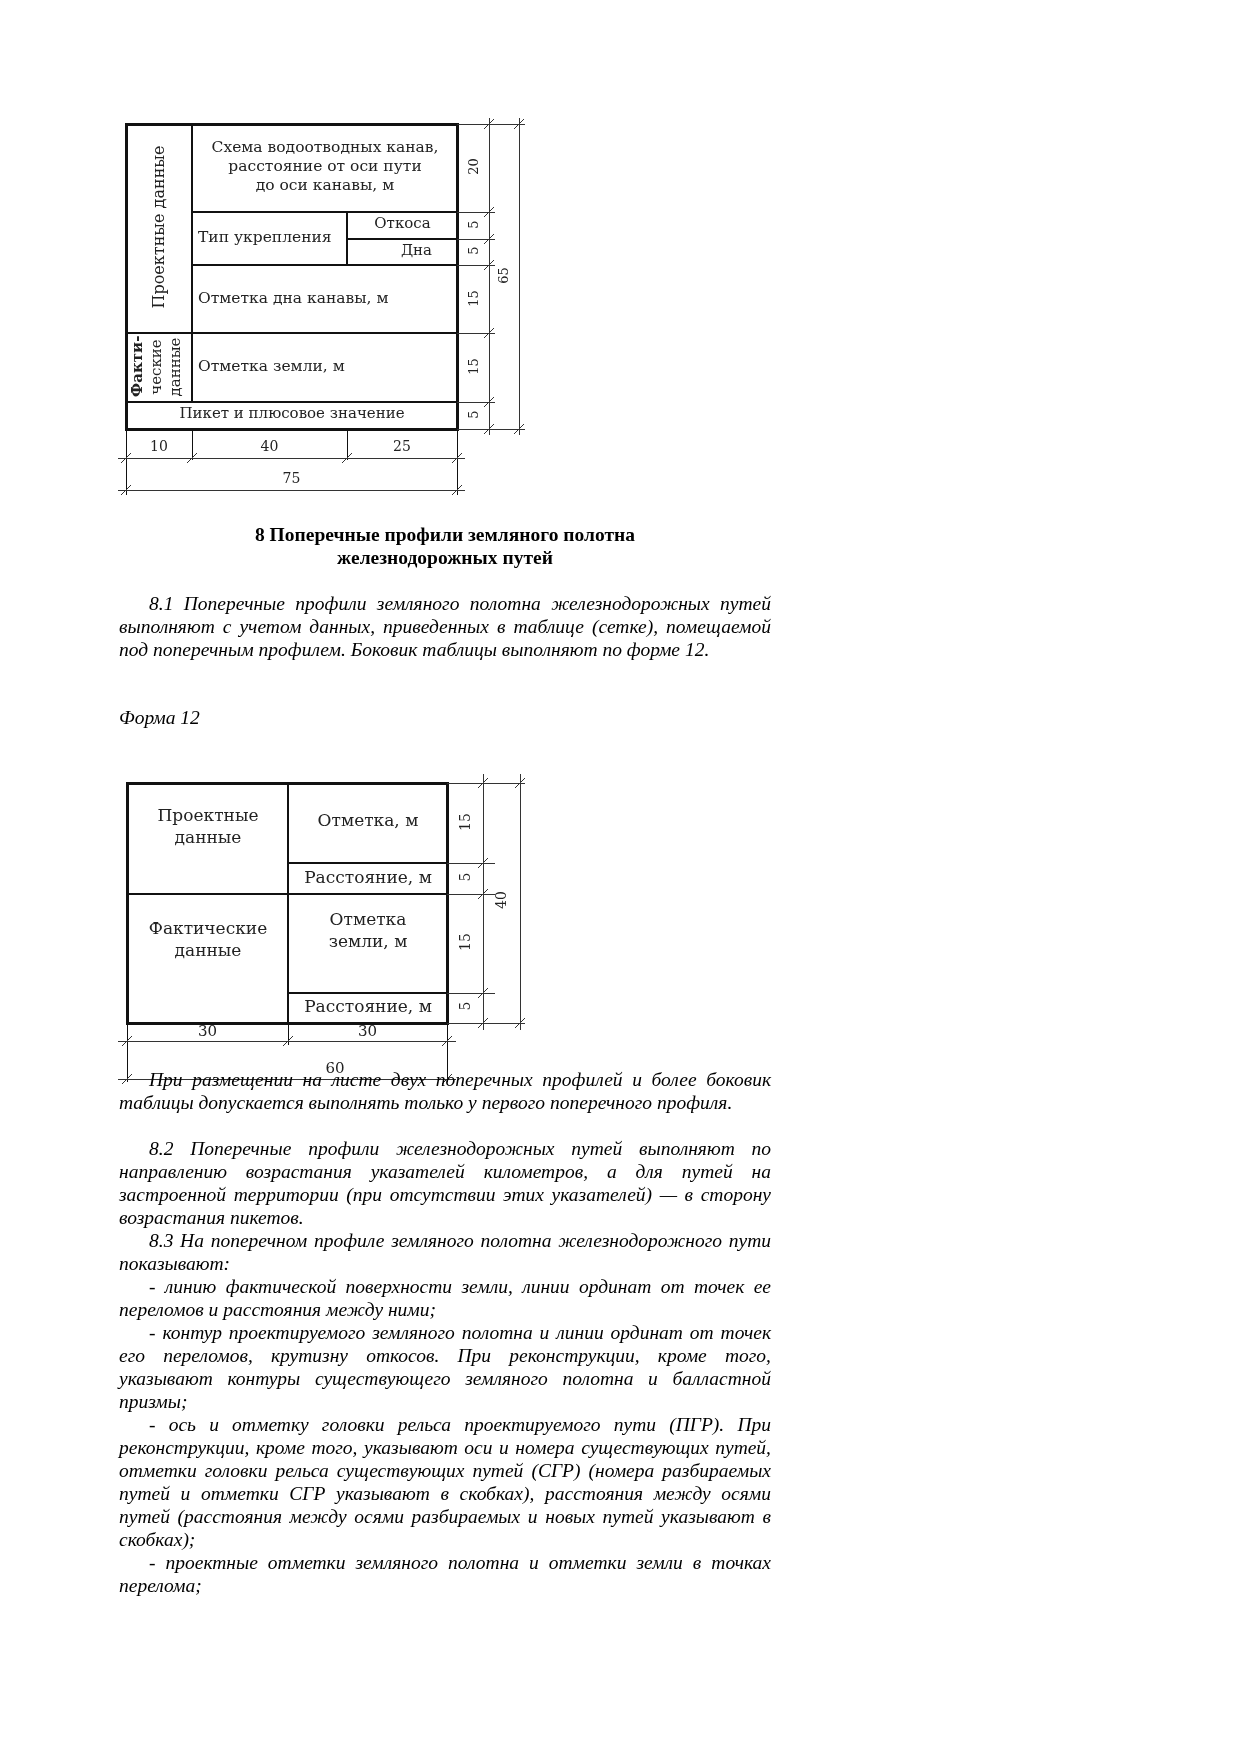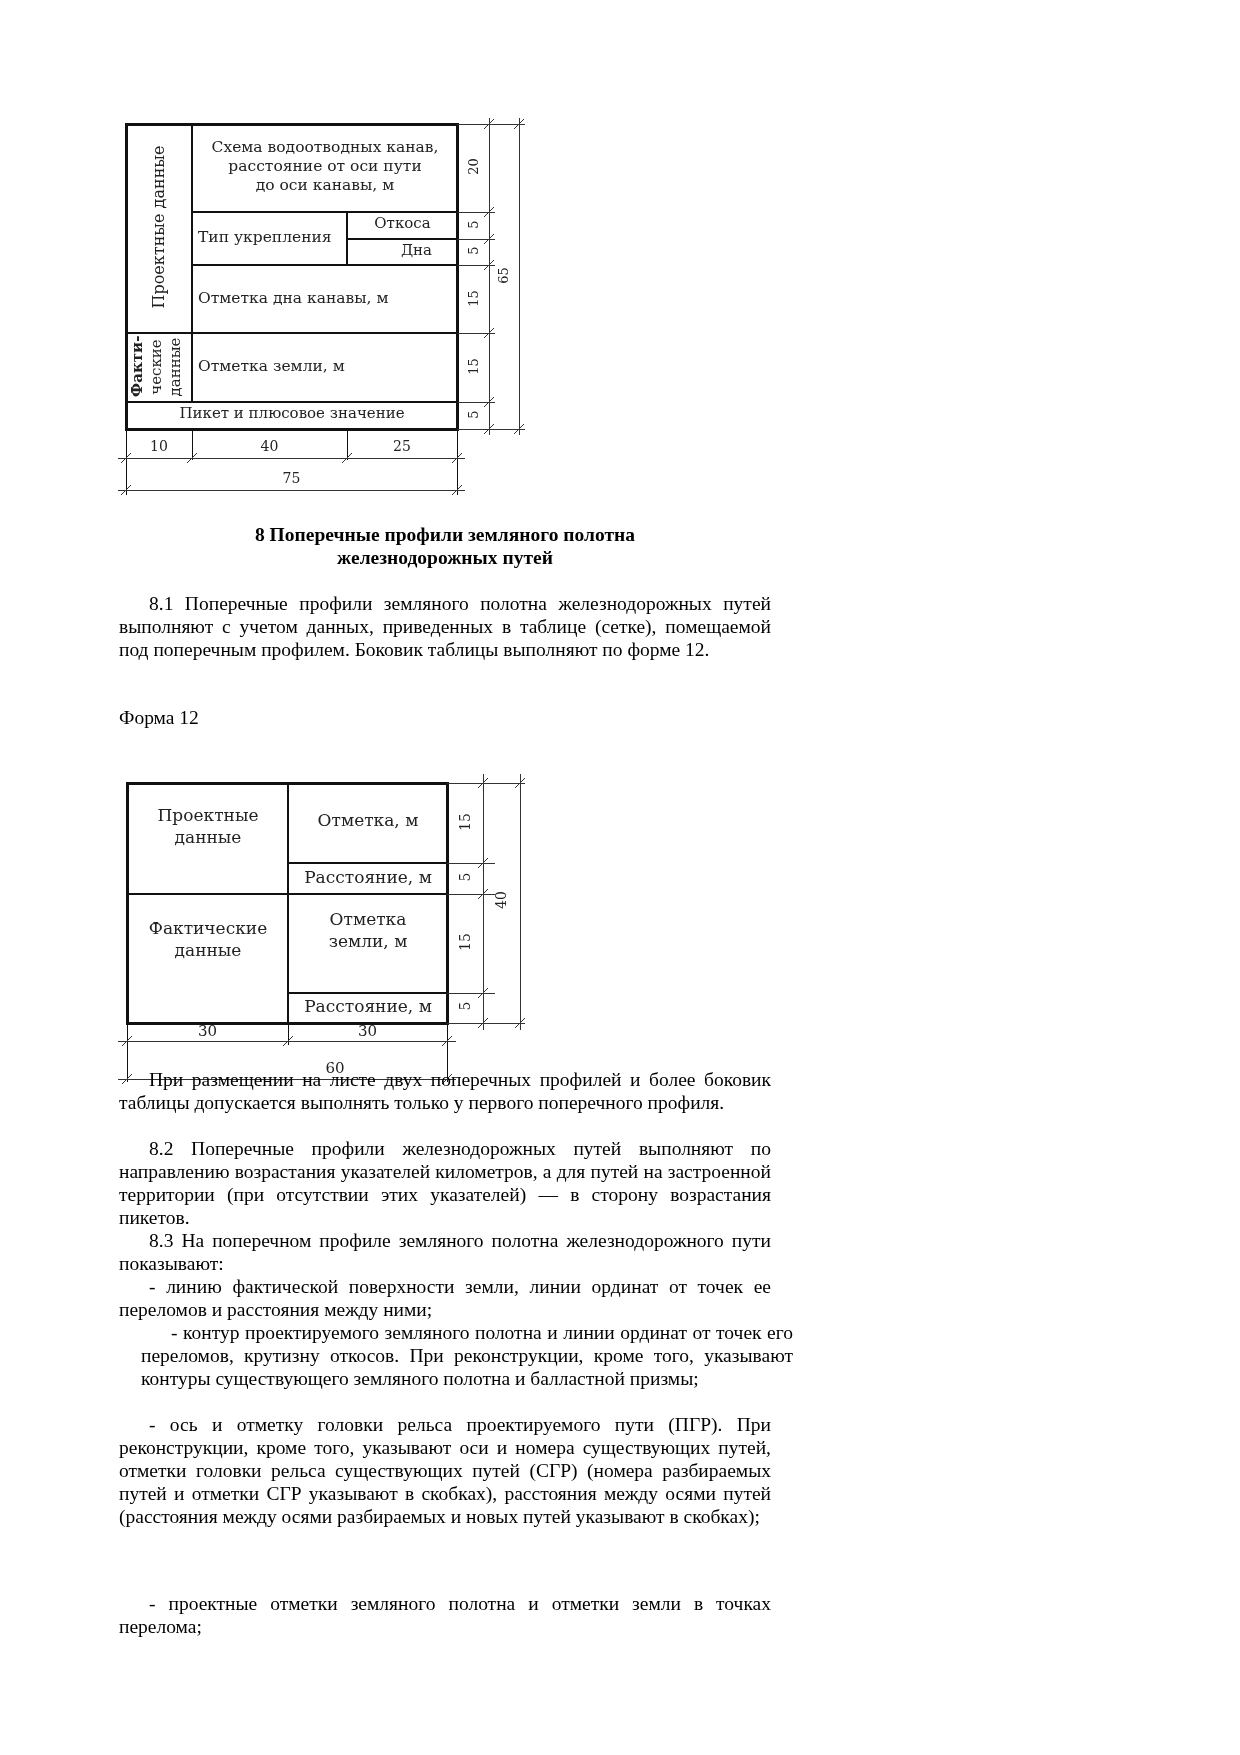--- a/index.html
+++ b/index.html
@@ -1,18 +1,18 @@
 <!DOCTYPE html>
 <html><head>
 <meta charset="utf-8">
 <style>
   html, body { margin: 0; padding: 0; background: #ffffff; }
   body { width: 1240px; height: 1755px; position: relative; overflow: hidden; font-family: "Liberation Serif", "DejaVu Serif", serif; color: #000; }
   .abs { position: absolute; }
-  .para { position: absolute; left: 119px; width: 652px; font-size: 19.5px; line-height: 23px; text-align: justify; text-align-last: left; }
+  .para { position: absolute; left: 119px; width: 652px; font-size: 19.5px; line-height: 23px; text-align: justify; text-align-last: left; font-style: italic; }
   .indent { text-indent: 30px; }
   .heading { position: absolute; left: 119px; width: 652px; text-align: center; font-weight: bold; font-size: 19.5px; line-height: 23px; }
   .diag-text { font-family: "DejaVu Serif", "Liberation Serif", serif; color: #222; position: absolute; text-align: center; }
   svg line, svg rect { shape-rendering: crispEdges; }
 </style>
 </head>
 <body>
 
 <div class="abs" style="left:0;top:0;width:560px;height:500px;">
   <svg class="abs" style="left:0;top:0;" width="560" height="500">
@@ -171,15 +171,15 @@
 
   <div class="diag-text" style="left:127px;top:262px;width:161px;font-size:15px;">30</div>
   <div class="diag-text" style="left:288px;top:262px;width:159px;font-size:15px;">30</div>
   <div class="diag-text" style="left:127px;top:299px;width:320px;font-size:15px;padding-left:48px;">60</div>
 </div>
 
 <div class="para indent" style="top:1068px;">При размещении на листе двух поперечных профилей и более боковик таблицы допускается выполнять только у первого поперечного профиля.</div>
 <div class="para indent" style="top:1137px;">8.2 Поперечные профили железнодорожных путей выполняют по направлению возрастания указателей километров, а для путей на застроенной территории (при отсутствии этих указателей) — в сторону возрастания пикетов.</div>
 <div class="para indent" style="top:1229px;">8.3 На поперечном профиле земляного полотна железнодорожного пути показывают:</div>
 <div class="para indent" style="top:1275px;">- линию фактической поверхности земли, линии ординат от точек ее переломов и расстояния между ними;</div>
-<div class="para indent" style="top:1321px;margin-left:22px;">- контур проектируемого земляного полотна и линии ординат от точек его переломов, крутизну откосов. При реконструкции, кроме того, указывают контуры существующего земляного полотна и балластной призмы;</div>
+<div class="para indent" style="top:1321px;">- контур проектируемого земляного полотна и линии ординат от точек его переломов, крутизну откосов. При реконструкции, кроме того, указывают контуры существующего земляного полотна и балластной призмы;</div>
 <div class="para indent" style="top:1413px;">- ось и отметку головки рельса проектируемого пути (ПГР). При реконструкции, кроме того, указывают оси и номера существующих путей, отметки головки рельса существующих путей (СГР) (номера разбираемых путей и отметки СГР указывают в скобках), расстояния между осями путей (расстояния между осями разбираемых и новых путей указывают в скобках);</div>
-<div class="para indent" style="top:1592px;">- проектные отметки земляного полотна и отметки земли в точках перелома;</div>
+<div class="para indent" style="top:1551px;">- проектные отметки земляного полотна и отметки земли в точках перелома;</div>
 
 </body></html>

